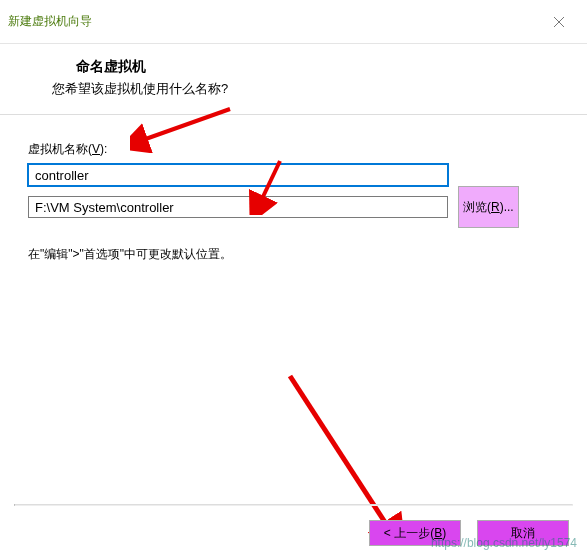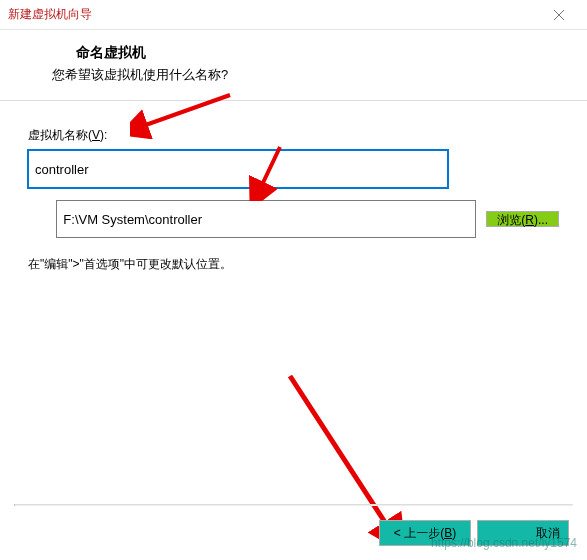--- a/index.html
+++ b/index.html
@@ -6,63 +6,63 @@
     body {
       font-family: "Microsoft YaHei", "Segoe UI", Tahoma, sans-serif;
       font-size: 12px;
       background: #fff;
       width: 587px;
       height: 560px;
       position: relative;
       color: #000;
     }
     .titlebar {
-      height: 30px;
+      height: 44px;
       display: flex;
       align-items: center;
       padding: 0 8px;
       border-bottom: 1px solid #e5e5e5;
-      color: #b91c1c;
+      color: #4d7c0f;
     }
     .titlebar-title { flex: 1; font-size: 12px; }
     .close-btn {
       width: 40px; height: 28px;
       display: flex; align-items: center; justify-content: center;
       color: #777; cursor: pointer;
     }
     .close-btn svg { width: 10px; height: 10px; }
     .header {
       padding: 14px 28px 16px 28px;
     }
     .header h1 { font-size: 14px; font-weight: bold; margin-bottom: 4px; margin-left: 48px; }
     .header p { font-size: 13px; margin-left: 24px; }
     .divider { border: none; border-top: 1px solid #ddd; }
     .content {
       padding: 26px 28px 0 28px;
       position: relative;
     }
-    .field { margin-bottom: 12px; }
+    .field { }
     .field-label { font-size: 12px; margin-bottom: 6px; display: block; }
     .text-input {
       width: 420px;
-      height: 38px;
+      height: 22px;
       padding: 2px 6px;
       font-size: 13px;
       font-family: inherit;
       border: 1px solid #7a7a7a;
     }
     .text-input.focus {
       border: 1px solid #0078d7;
       outline: 1px solid #0078d7;
     }
-    .row { display: flex; align-items: center; gap: 10px; justify-content: flex-end; }
+    .row { display: flex; align-items: center; gap: 10px; }
     .browse-btn {
-      height: 16px;
-      padding: 0 10px;
-      background: #84cc16;
+      height: 42px;
+      padding: 0 4px;
+      background: #f0abfc;
       border: 1px solid #adadad;
       font-size: 12px;
       cursor: pointer;
       font-family: inherit;
     }
     .note { margin-top: 18px; font-size: 12px; }
     .button-bar {
       position: absolute;
       bottom: 14px;
       right: 18px;
@@ -71,21 +71,21 @@
     }
     .footer-sep {
       position: absolute;
       left: 14px; right: 14px; bottom: 54px;
       border-top: 1px solid #ddd;
     }
     .std-btn {
       min-width: 92px;
       height: 26px;
       padding: 0 8px;
-      background: #14b8a6;
+      background: #d946ef;
       border: 1px solid #adadad;
       font-size: 12px;
       cursor: pointer;
       font-family: inherit;
     }
     .u { text-decoration: underline; }
     
     .arrow { position: absolute; pointer-events: none; }
     .watermark {
       position: absolute;
@@ -155,16 +155,16 @@
         <polygon points="0,0 8,4 0,8" fill="#e60000"></polygon>
       </marker>
     </defs>
   <line x1="10" y1="6" x2="110" y2="160" stroke="#e60000" stroke-width="5" marker-end="url(#ah3)"></line>
 </svg>
 
 <hr class="footer-sep">
 
 <div class="button-bar">
   <button class="std-btn"><span>&lt; 上一步(</span><span class="u">B</span><span>)</span></button>
-  <button class="std-btn" style="text-align:right;">取消</button>
+  <button class="std-btn" style="margin-left:10px;">取消</button>
 </div>
 
 <div class="watermark">https://blog.csdn.net/ly1574</div>
 
 </body></html>

